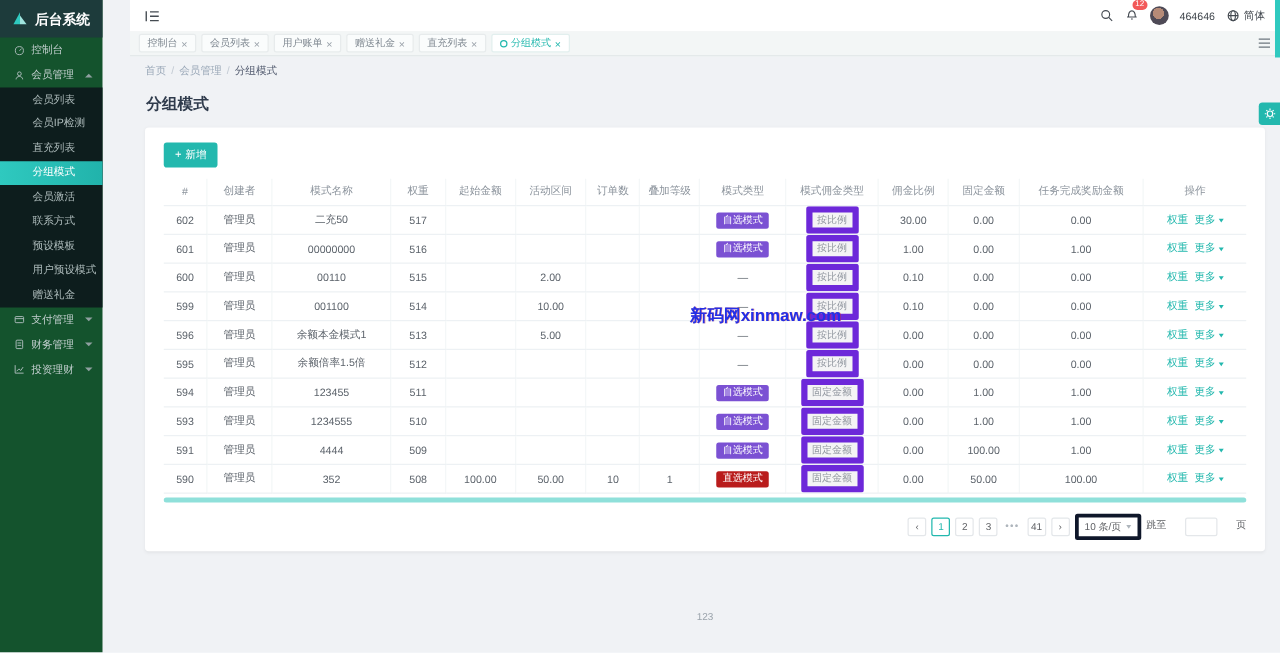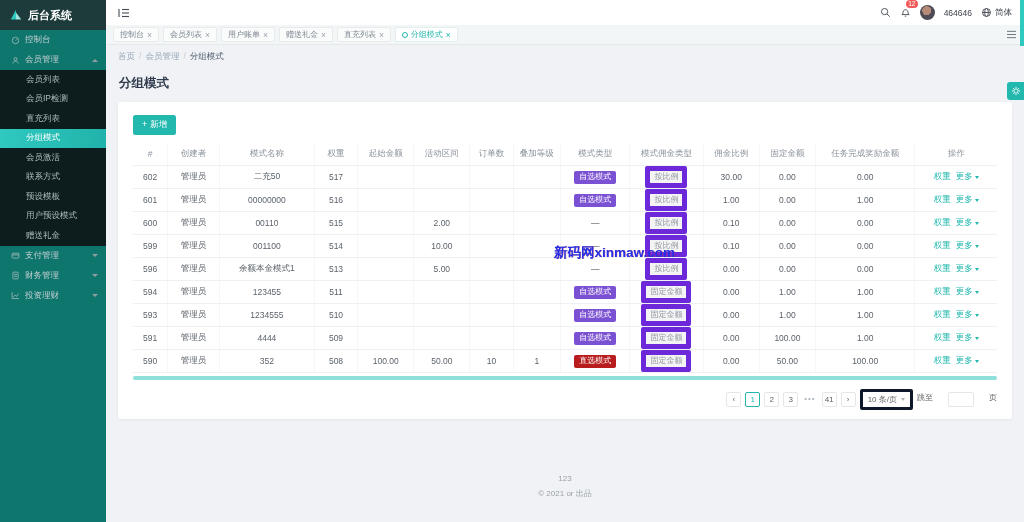--- a/index.html
+++ b/index.html
@@ -1,35 +1,35 @@
 <!DOCTYPE html>
 <html><head>
 <meta charset="utf-8">
 <style>
   * { margin:0; padding:0; box-sizing:border-box; }
   html,body { width:1024px; height:522px; overflow:hidden; background:#f0f2f5;
     font-family:"Liberation Sans", sans-serif; }
   .app { display:flex; width:1024px; height:522px; position:relative; }
 
   
-  .sidebar { width:106px; flex-shrink:0; background:#0f766e; color:#c3cfcf; font-size:8.5px; }
+  .sidebar { width:82px; flex-shrink:0; background:#14532d; color:#c3cfcf; font-size:8.5px; }
   .logo-row { height:30px; background:#1d3b3b; display:flex; align-items:center; gap:5px; padding-left:9px;
     color:#fff; font-size:11px; font-weight:bold; }
   .nav-item { height:20px; display:flex; align-items:center; gap:5px; padding:0 8px 0 11px; cursor:pointer; }
   .nav-item .lbl { flex:1; white-space:nowrap; overflow:hidden; }
   .nico { width:9px; height:9px; flex-shrink:0; stroke:#aebdbd; fill:none; stroke-width:1; }
   .nav-sub { background:#0d1d1d; }
   .sub-item { height:19.5px; display:flex; align-items:center; padding-left:26px; color:#aebcbc; font-size:8.5px; cursor:pointer; white-space:nowrap; }
   .sub-item.active { background:linear-gradient(90deg,#2fc9bf,#21b3ab); color:#fff; }
   .caret { width:0; height:0; border-left:3px solid transparent; border-right:3px solid transparent; margin-left:auto; }
   .caret.down { border-top:3.5px solid #8fa0a0; }
   .caret.up { border-bottom:3.5px solid #8fa0a0; }
 
   
-  .main { flex:1; display:flex; flex-direction:column; position:relative; overflow:hidden; }
+  .main { flex:1; display:flex; flex-direction:column; position:relative; overflow:hidden;margin-left:22px; }
 
   .topbar { height:25px; background:#fff; display:flex; align-items:center; padding:0 12px; flex-shrink:0; }
   .fold-icon { width:12px; height:10px; stroke:#454b52; stroke-width:1.1; cursor:pointer; }
   .top-right { margin-left:auto; display:flex; align-items:center; gap:9px; }
   .tico { width:11px; height:11px; stroke:#454b52; fill:none; stroke-width:1; cursor:pointer; }
   .bell-wrap { position:relative; cursor:pointer; }
   .bell-badge { position:absolute; top:-4px; left:6px; background:#f25959; color:#fff; font-size:6.5px;
     line-height:8px; padding:0 2.5px; border-radius:5px; }
   .avatar { width:15px; height:15px; border-radius:50%; cursor:pointer;
     background:radial-gradient(circle at 45% 38%, #b58a77 0 36%, #4e4a56 37% 100%); }
@@ -391,20 +391,41 @@
     <td>0.00</td>
     <td>0.00</td>
     <td>
       <span class="link act-weight">权重</span><span class="link act-more">
                     <span class="more-txt">更多</span>
                     <span class="caret-teal"></span>
                   </span>
     </td>
   </tr>
               <tr>
+    <td>595</td>
+    <td>管理员</td>
+    <td>余额倍率1.5倍</td>
+    <td>512</td>
+    <td></td>
+    <td></td>
+    <td></td>
+    <td></td>
+    <td>—</td>
+    <td><span class="badge outline">按比例</span></td>
+    <td>0.00</td>
+    <td>0.00</td>
+    <td>0.00</td>
+    <td>
+      <span class="link act-weight">权重</span><span class="link act-more">
+                    <span class="more-txt">更多</span>
+                    <span class="caret-teal"></span>
+                  </span>
+    </td>
+  </tr>
+              <tr>
     <td>594</td>
     <td>管理员</td>
     <td>123455</td>
     <td>511</td>
     <td></td>
     <td></td>
     <td></td>
     <td></td>
     <td><span class="badge purple">自选模式</span></td>
     <td><span class="badge outline">固定金额</span></td>
@@ -501,21 +522,20 @@
           <span class="jump">
             <span>跳至</span>
             <input value="" style="">
             <span>页</span>
           </span>
         </div>
       </div>
 
       <div class="footer">
         <div>123</div>
-        <div>© 2021 or 出品</div>
       </div>
     </div>
 
     <div class="watermark">新码网xinmaw.com</div>
     <div class="gear-fab">
       <svg viewBox="0 0 12 12">
         <circle cx="6" cy="6" r="2.6"></circle>
         <line x1="6" y1="1" x2="6" y2="2.4"></line>
           <line x1="6" y1="9.6" x2="6" y2="11"></line>
         <line x1="1" y1="6" x2="2.4" y2="6"></line>

